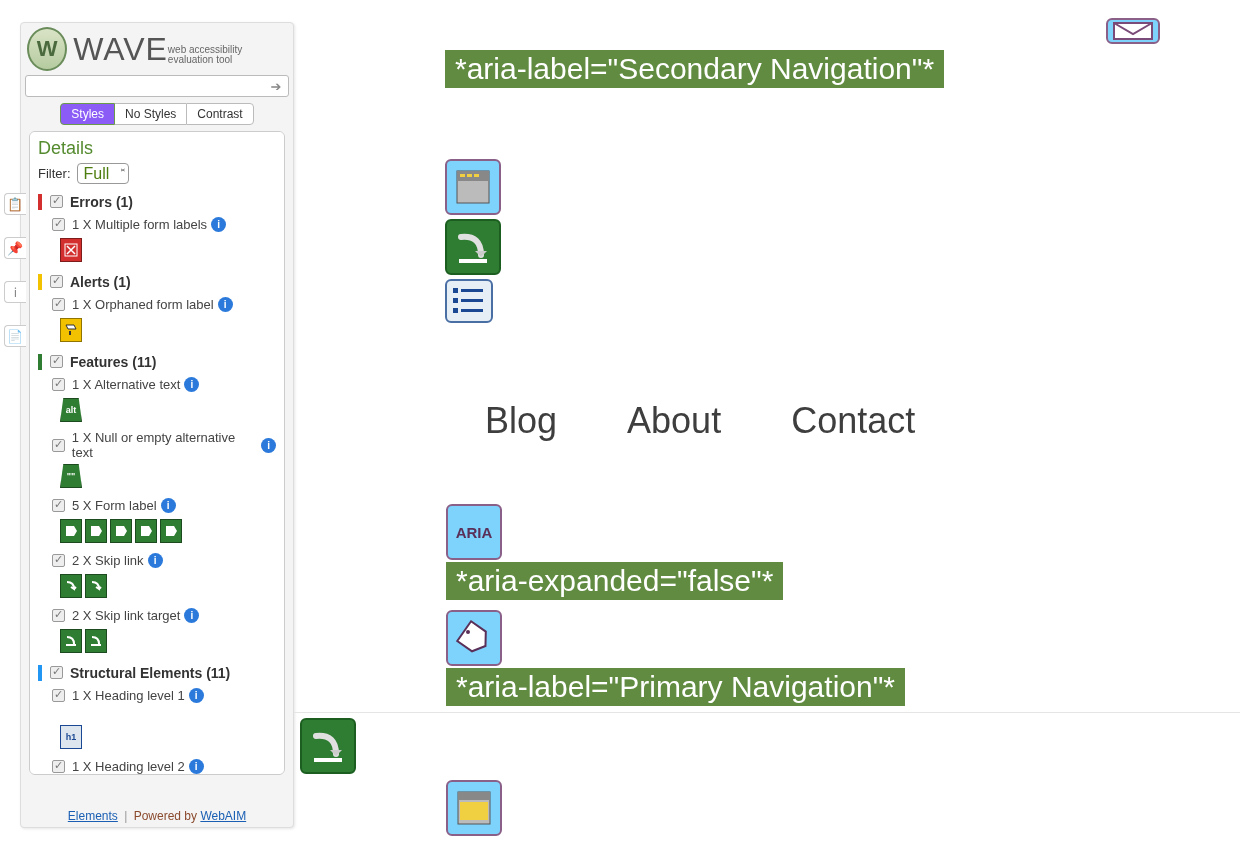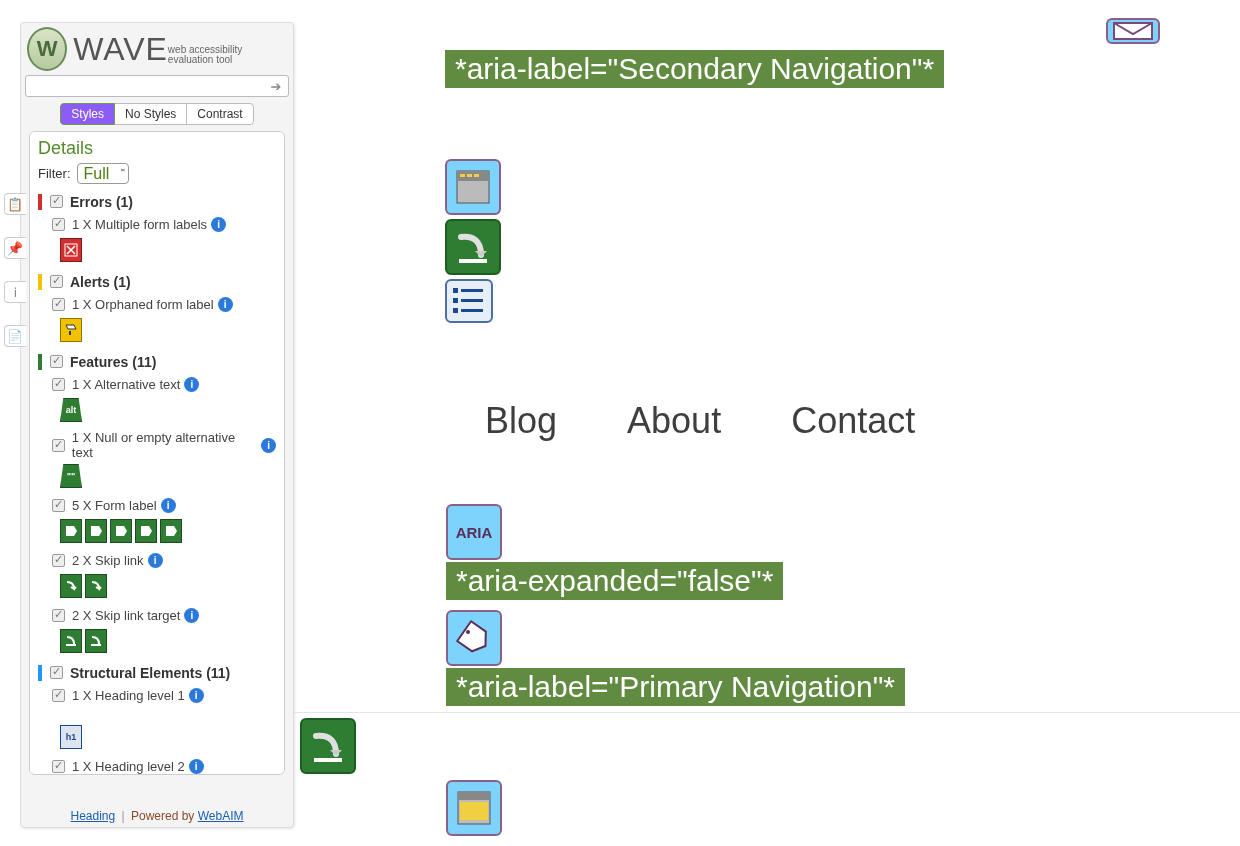--- a/index.html
+++ b/index.html
@@ -354,21 +354,21 @@
           <span>1 X Heading level 2</span>
           <span class="info-dot">i</span>
         </div>
         <div class="icon-row">
           <span class="mini-icon mi-h">h2</span>
         </div>
       </div>
     </div>
 
     <div class="panel-footer">
-      <a>Heading</a>
+      <a>Elements</a>
       <span class="sep">|</span>
       <span style="color:#8a4a2e;">Powered by</span>
       <a>WebAIM</a>
     </div>
   </div>
 </div>
 
 <div class="main">
 
   <div class="abs" style="right:80px; top:14px;">

